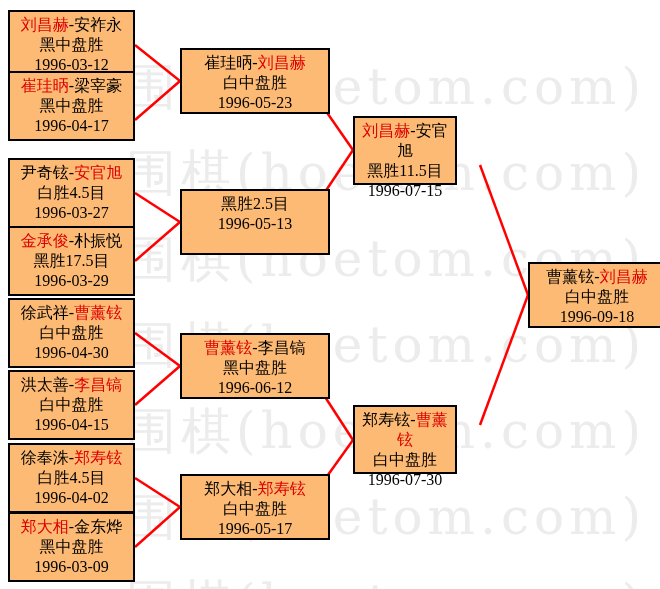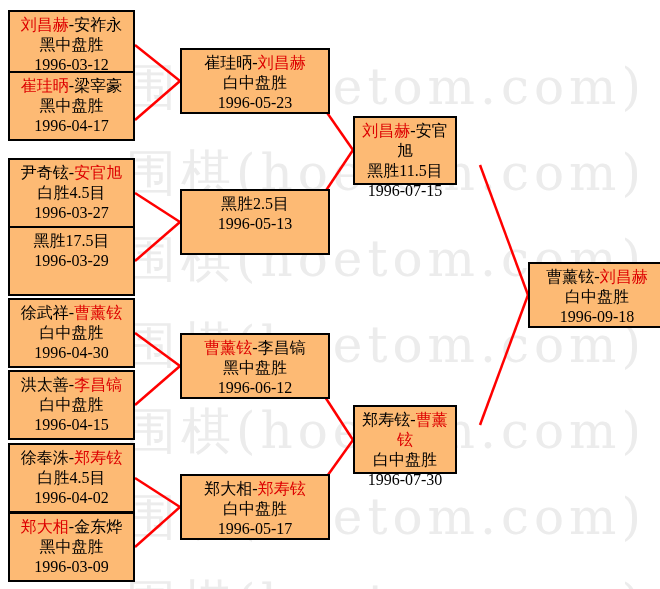--- a/index.html
+++ b/index.html
@@ -69,20 +69,21 @@
     <div class="players"><span data-color="red">崔珪昞</span><span>-</span><span data-color="black">梁宰豪</span></div>
     <div>黑中盘胜</div>
     <div>1996-04-17</div>
   </div>
   <div class="box r1" style="top:158px">
     <div class="players"><span data-color="black">尹奇铉</span><span>-</span><span data-color="red">安官旭</span></div>
     <div>白胜4.5目</div>
     <div>1996-03-27</div>
   </div>
   <div class="box r1" style="top:226px">
+    <div class="players"><span data-color="red">金承俊</span><span>-</span><span data-color="black">朴振悦</span></div>
     <div>黑胜17.5目</div>
     <div>1996-03-29</div>
   </div>
   <div class="box r1" style="top:298px">
     <div class="players"><span data-color="black">徐武祥</span><span>-</span><span data-color="red">曹薰铉</span></div>
     <div>白中盘胜</div>
     <div>1996-04-30</div>
   </div>
   <div class="box r1" style="top:370px">
     <div class="players"><span data-color="black">洪太善</span><span>-</span><span data-color="red">李昌镐</span></div>

